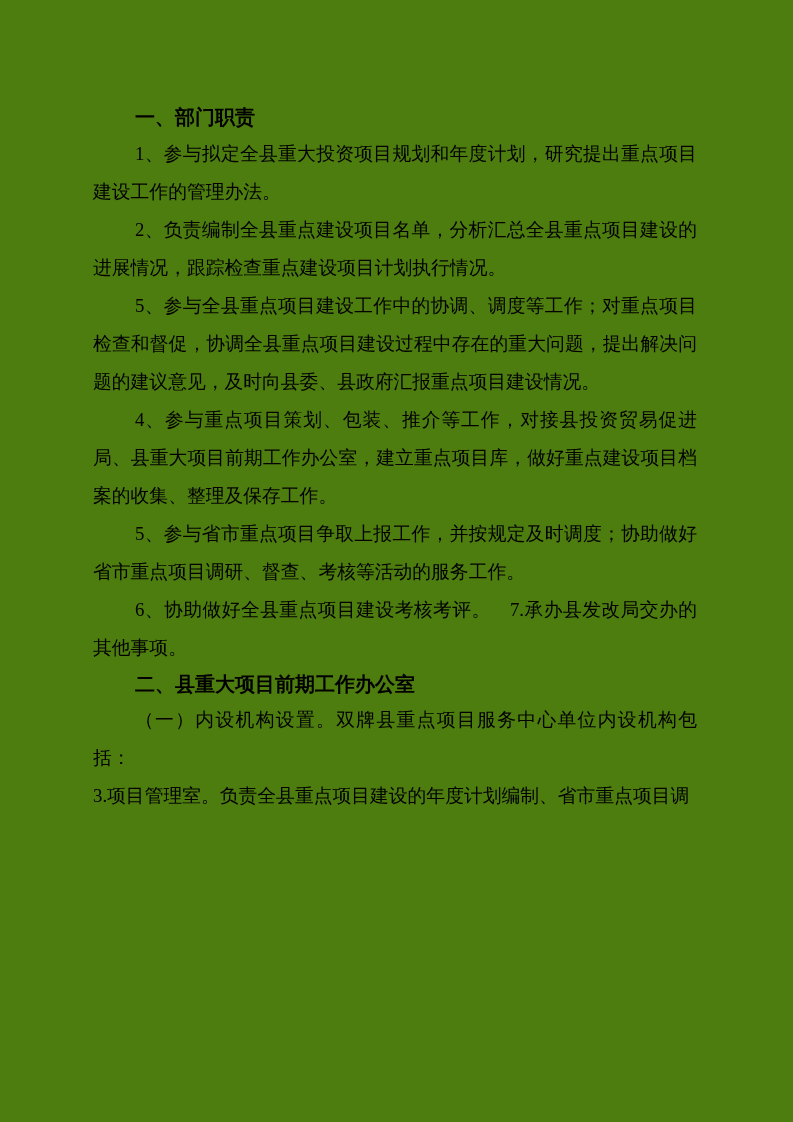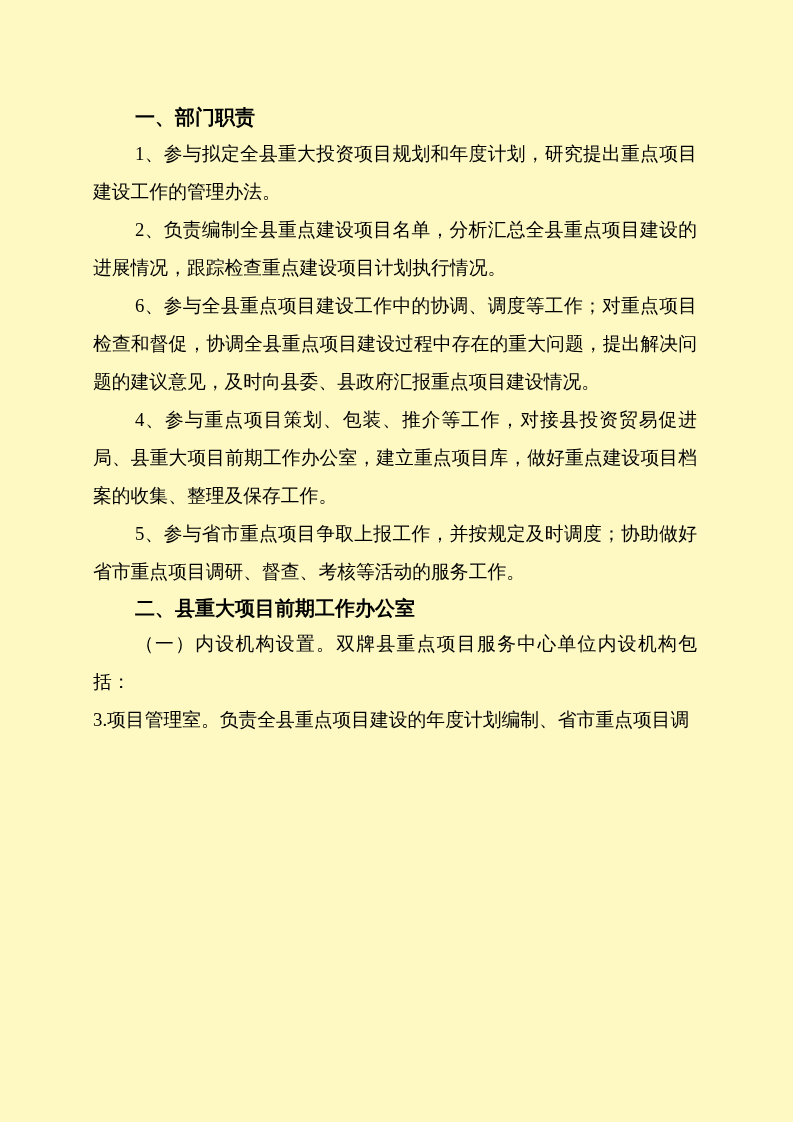--- a/index.html
+++ b/index.html
@@ -10,21 +10,21 @@
   body {
     width: 793px;
     height: 1122px;
     overflow: hidden;
   }
   .page {
     box-sizing: border-box;
     width: 793px;
     height: 1122px;
     padding: 100px 96px 0 93px;
-    background: #fef9c3;
+    background: #4d7c0f;
     color: #000000;
   }
   .para {
     margin: 0;
     font-family: "Liberation Serif", "DejaVu Serif", serif;
     font-size: 18.8px;
     line-height: 38px;
     text-align: justify;
     text-justify: inter-ideograph;
     color: #000000;
@@ -43,19 +43,20 @@
     text-align: left;
   }
 </style>
 </head>
 <body>
 
 <div class="page">
   <h2 class="heading">一、部门职责</h2>
   <p class="para indent">1、参与拟定全县重大投资项目规划和年度计划，研究提出重点项目建设工作的管理办法。</p>
   <p class="para indent">2、负责编制全县重点建设项目名单，分析汇总全县重点项目建设的进展情况，跟踪检查重点建设项目计划执行情况。</p>
-  <p class="para indent">6、参与全县重点项目建设工作中的协调、调度等工作；对重点项目检查和督促，协调全县重点项目建设过程中存在的重大问题，提出解决问题的建议意见，及时向县委、县政府汇报重点项目建设情况。</p>
+  <p class="para indent">5、参与全县重点项目建设工作中的协调、调度等工作；对重点项目检查和督促，协调全县重点项目建设过程中存在的重大问题，提出解决问题的建议意见，及时向县委、县政府汇报重点项目建设情况。</p>
   <p class="para indent">4、参与重点项目策划、包装、推介等工作，对接县投资贸易促进局、县重大项目前期工作办公室，建立重点项目库，做好重点建设项目档案的收集、整理及保存工作。</p>
   <p class="para indent">5、参与省市重点项目争取上报工作，并按规定及时调度；协助做好省市重点项目调研、督查、考核等活动的服务工作。</p>
+  <p class="para indent">6、协助做好全县重点项目建设考核考评。　7.承办县发改局交办的其他事项。</p>
   <h2 class="heading">二、县重大项目前期工作办公室</h2>
   <p class="para indent">（一）内设机构设置。双牌县重点项目服务中心单位内设机构包括：</p>
   <p class="para">3.项目管理室。负责全县重点项目建设的年度计划编制、省市重点项目调</p>
 </div>
 
 </body></html>

